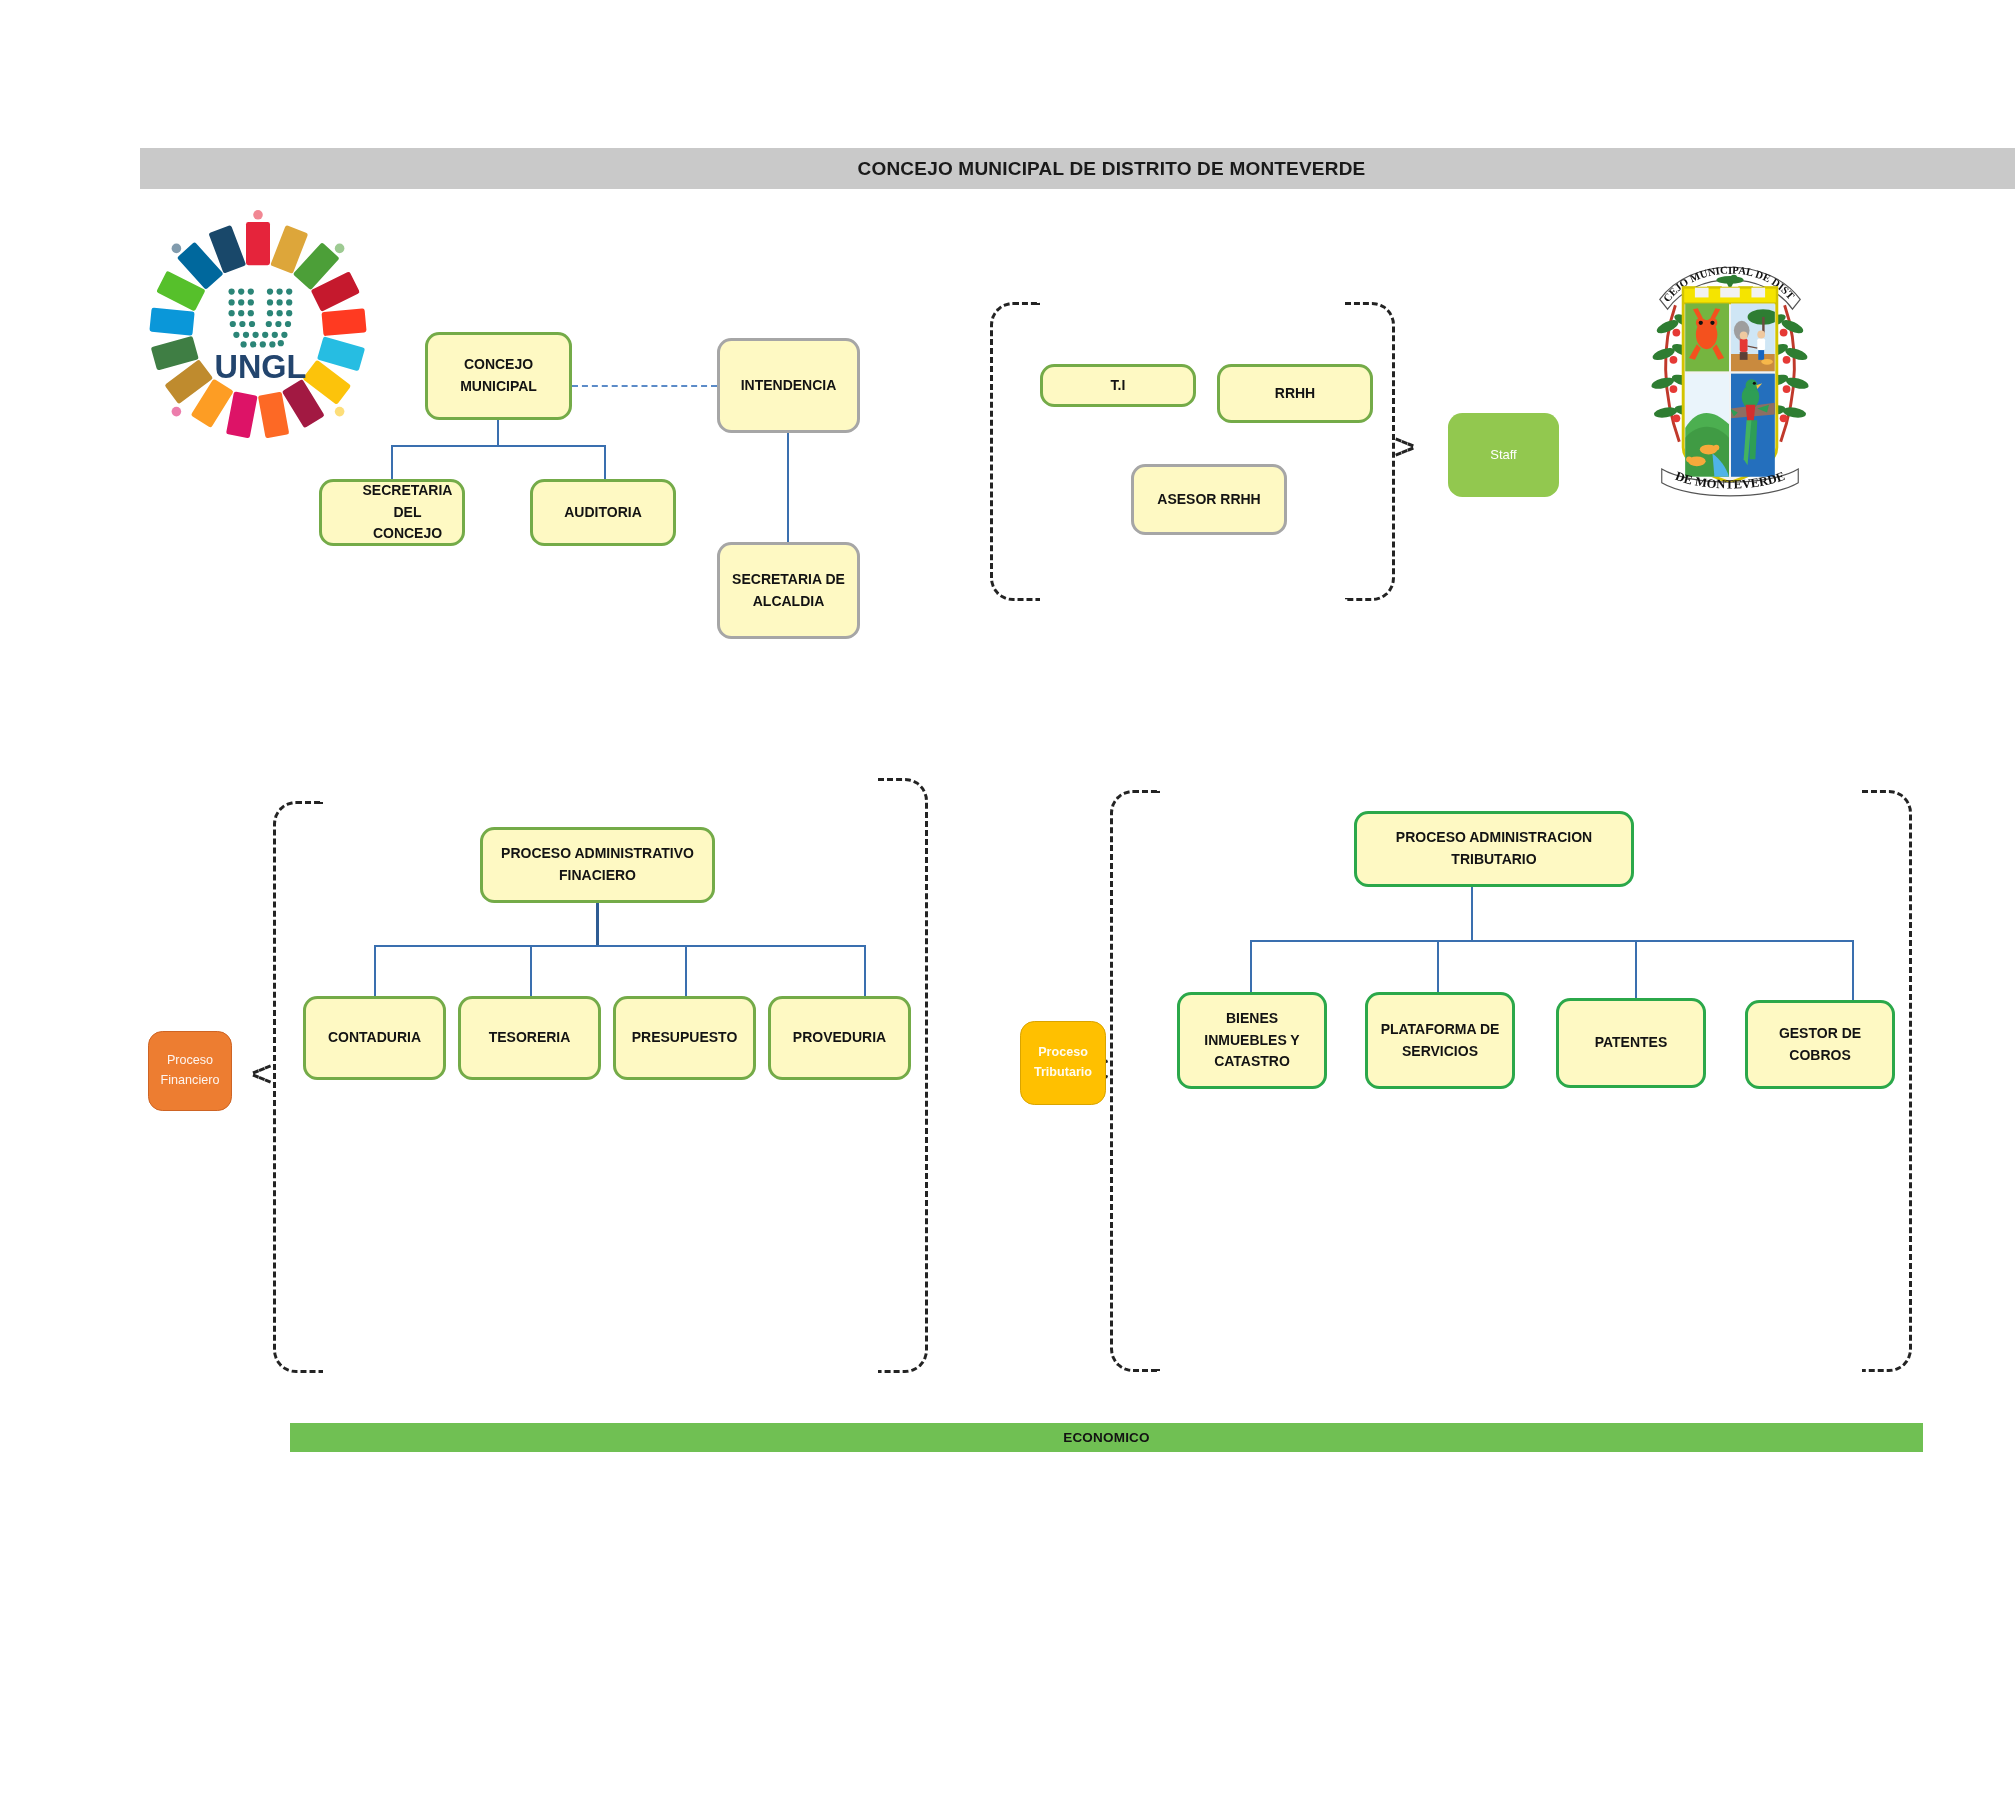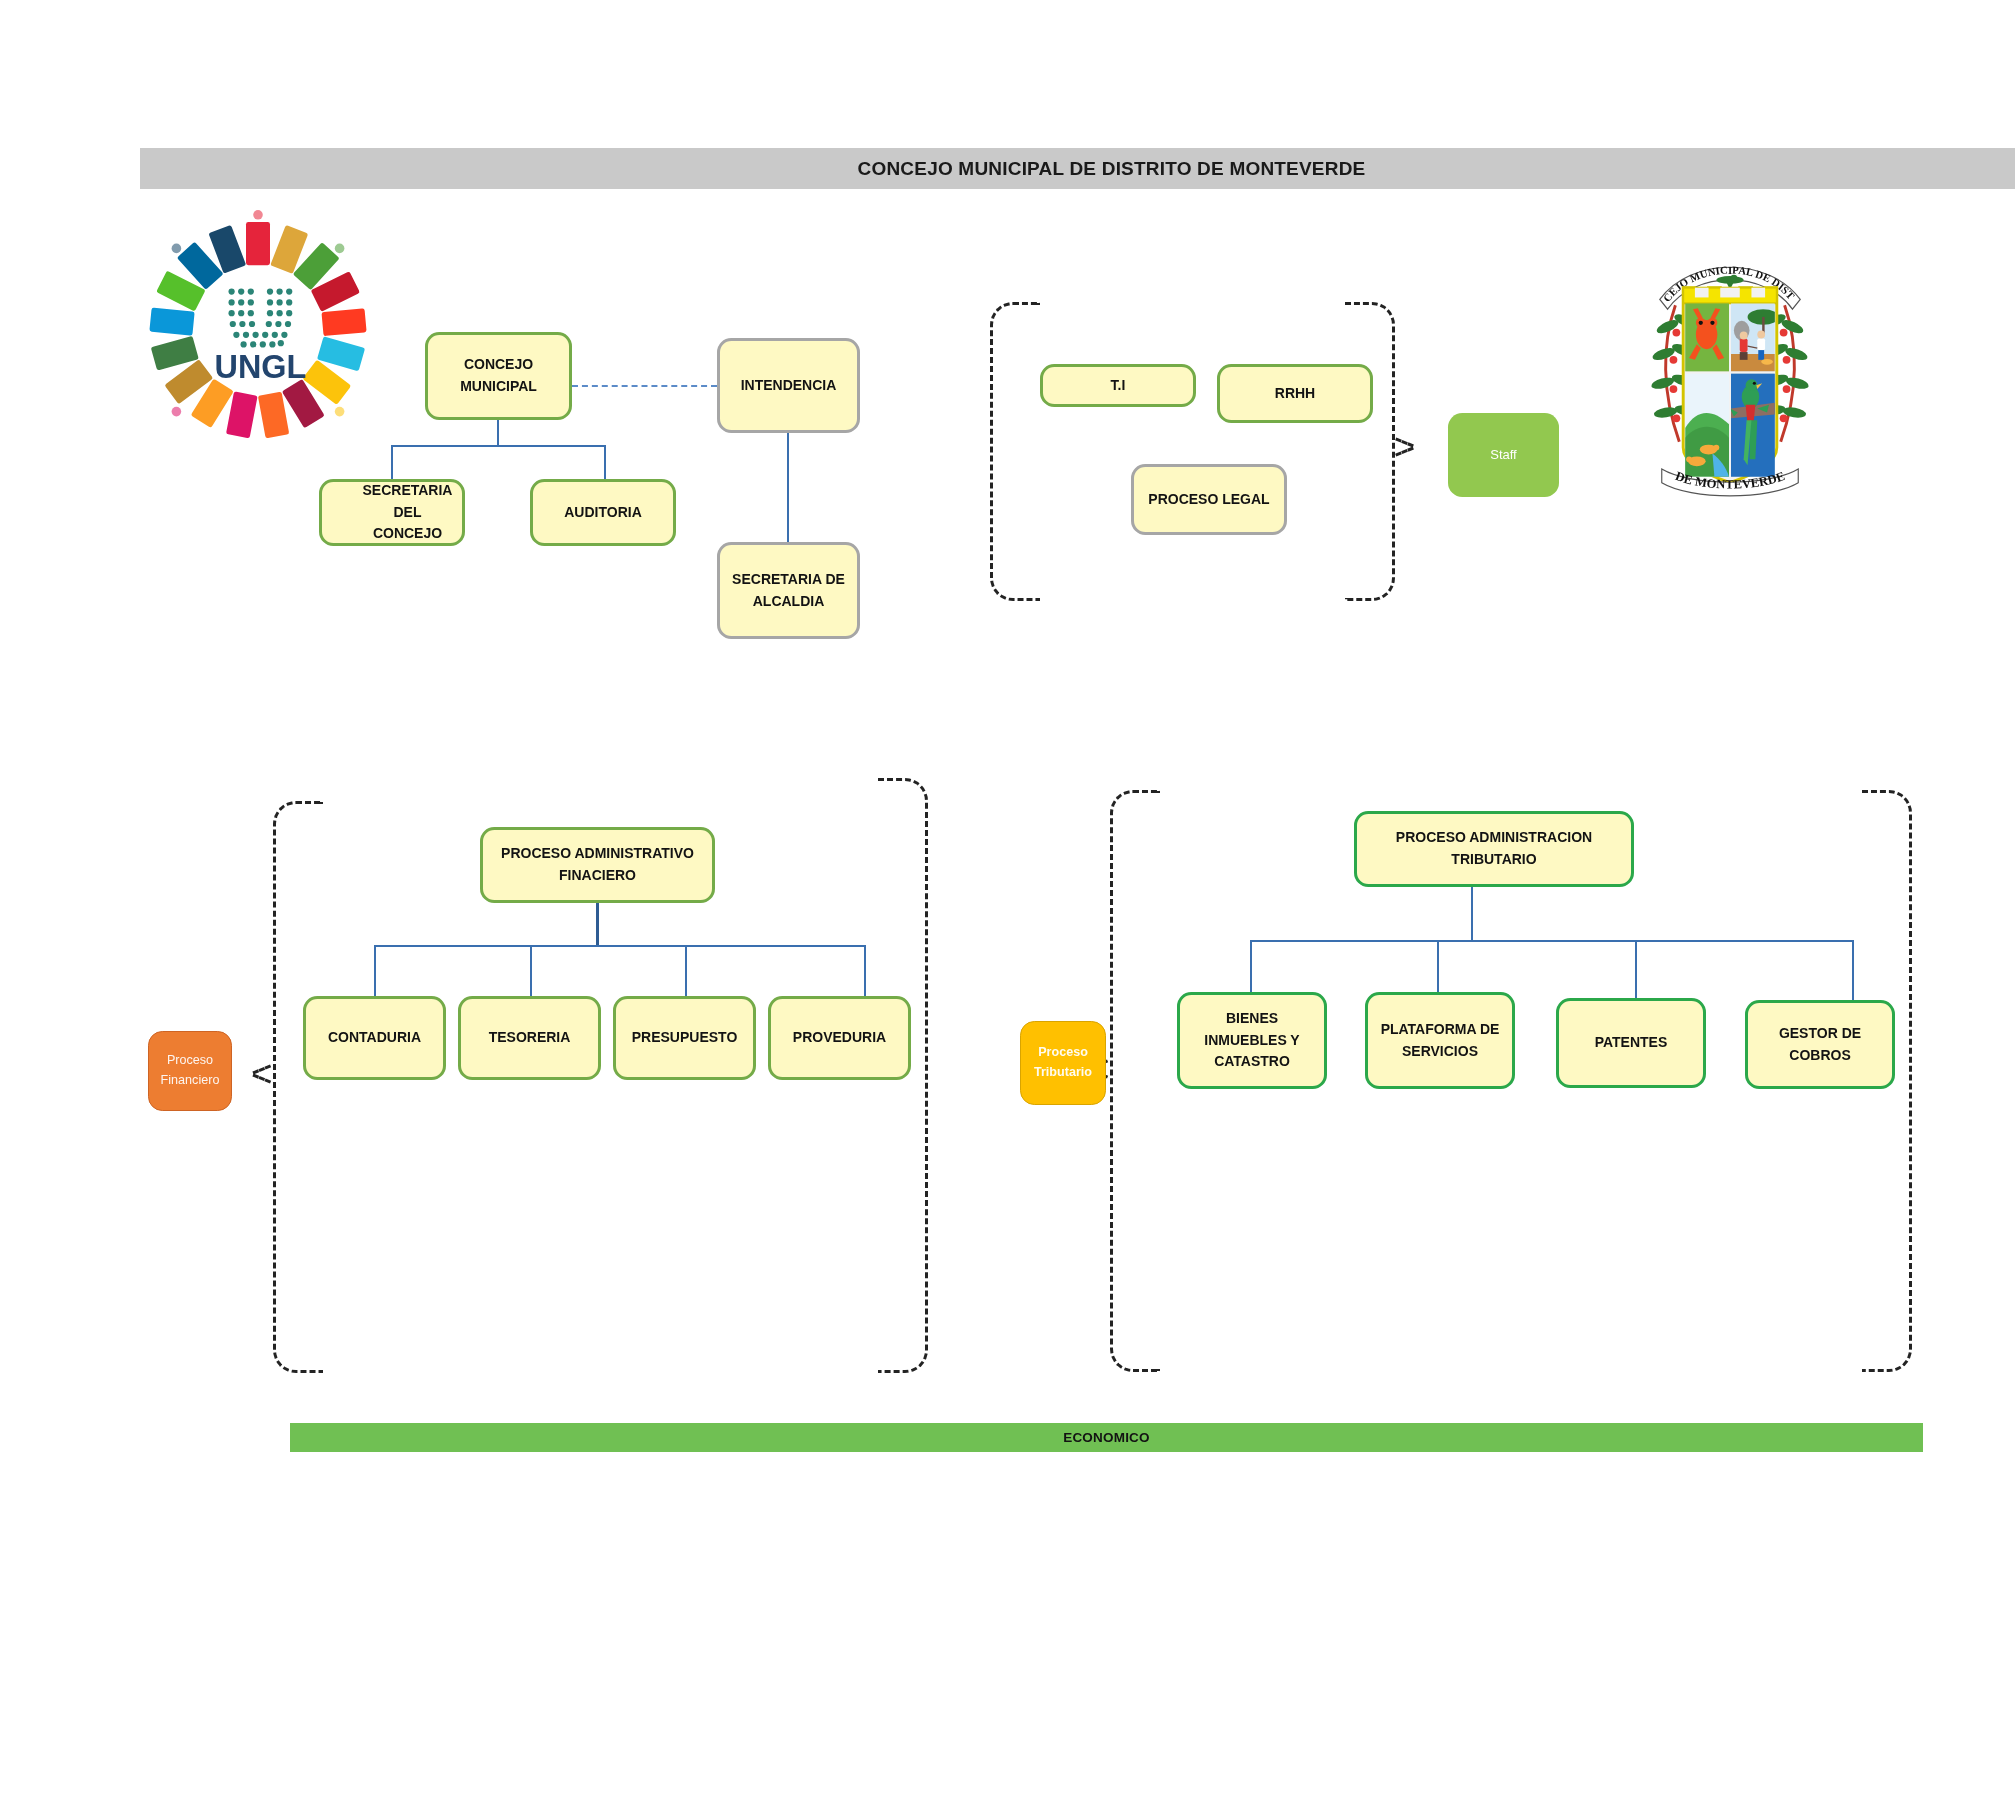--- a/index.html
+++ b/index.html
@@ -413,21 +413,21 @@
 
 <div class="node green" style="left:1040px; top:364px; width:156px; height:43px;">
   <span>T.I</span>
 </div>
 
 <div class="node green" style="left:1217px; top:364px; width:156px; height:59px;">
   <span>RRHH</span>
 </div>
 
 <div class="node gray" style="left:1131px; top:464px; width:156px; height:71px;">
-  <span>PROCESO LEGAL</span>
+  <span>ASESOR RRHH</span>
 </div>
 
 <div class="node fill-green" style="left:1448px; top:413px; width:111px; height:84px; font-size:13px;">
   <span>Staff</span>
 </div>
 
 <div class="bracket" style="left:273px; top:801px; width:50px; height:572px;"></div>
 <div class="bracket right" style="left:878px; top:778px; width:50px; height:595px;"></div>
 <div class="brk-arrow" style="left:252px; top:1068px; width:19.3px; height:19.3px; transform:scaleX(-1);"></div>
 

